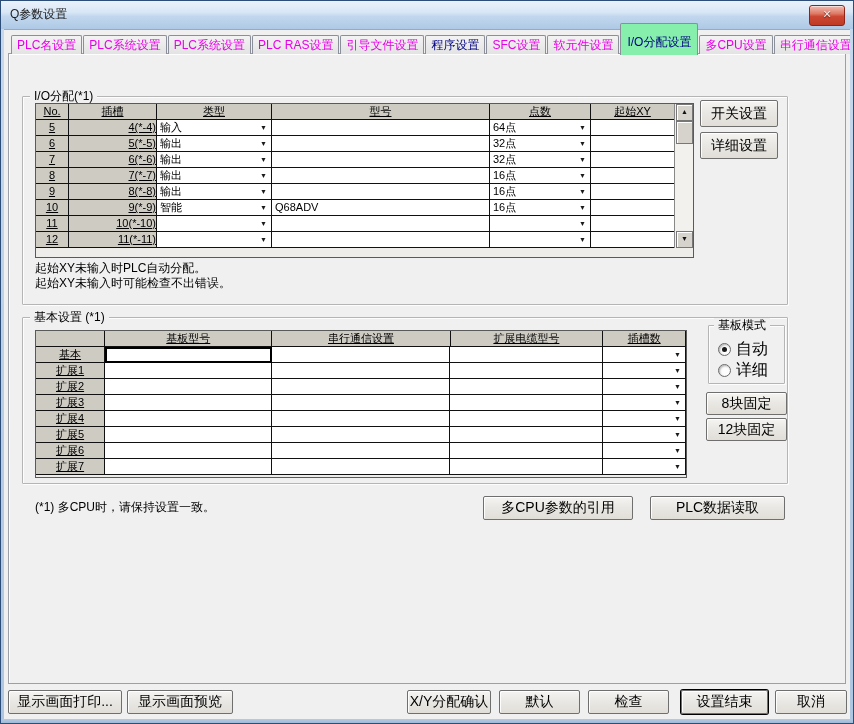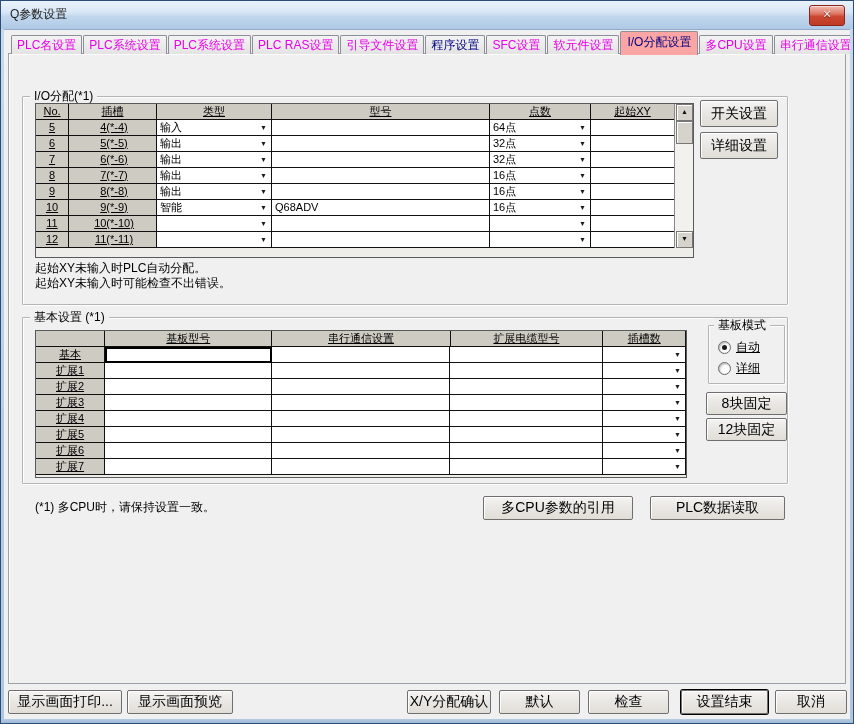--- a/index.html
+++ b/index.html
@@ -33,42 +33,42 @@
   
   .tabs{position:absolute;left:11px;top:33px;height:21px;display:flex;align-items:flex-end;z-index:5;}
   .tab{
     height:13px;padding:3px 5px 2px;margin-right:1px;
     border:1px solid #8a8f99;border-bottom:none;border-radius:2px 2px 0 0;
     background:linear-gradient(180deg,#f3f3f3,#e3e3e3);
     color:#e800e8;font-size:12px;line-height:13px;white-space:nowrap;cursor:pointer;
   }
   .tab.navy{color:#000080;}
   .tab.active{
-    height:16px;padding:4px 6px 3px;margin-bottom:-1px;
-    background:#fca5a5;color:#000080;z-index:6;position:relative;
+    height:16px;padding:12px 6px 3px;margin-bottom:-1px;
+    background:#86efac;color:#000080;z-index:6;position:relative;
   }
   
   .tabpage{
     position:absolute;left:8px;top:53px;width:836px;height:629px;
     background:#f0f0f0;border:1px solid #9a9fa8;
     box-shadow:inset 1px 1px 0 #fdfdfd;
   }
   
   .groupbox{
     position:absolute;border:1px solid #b5b5b5;border-radius:1px;
     box-shadow:1px 1px 0 #fdfdfd, inset 1px 1px 0 #fdfdfd;
   }
   .grouplabel{position:absolute;background:#f0f0f0;padding:0 4px;font-size:12px;line-height:14px;z-index:4;}
   
   .grid{position:absolute;background:#efede9;border:1px solid #5a5a5a;overflow:hidden;}
   .grow{display:flex;height:16px;}
   .cell{box-sizing:border-box;height:16px;border-right:1px solid #111;border-bottom:1px solid #111;
         font-size:11px;line-height:14px;overflow:hidden;white-space:nowrap;}
   .cell.g{background:#cecbc3;text-align:center;text-decoration:underline;}
-  .cell.g.lft{text-align:center;padding-left:3px;}
+  .cell.g.lft{text-align:right;padding-left:3px;}
   .cell.w{background:#fff;padding-left:3px;position:relative;}
   .cell.focus{outline:2px solid #000;outline-offset:-2px;}
   .arr{
     position:absolute;right:1px;top:1px;width:13px;height:13px;
     font-size:7px;line-height:13px;text-align:center;color:#1a1a1a;cursor:pointer;
   }
   
   .c0{width:33px;} .c1{width:88px;} .c2{width:115px;} .c3{width:218px;} .c4{width:101px;} .c5{width:84px;border-right:1px solid #111;}
   
   .b0{width:71px;} .b1{width:172px;} .b2{width:183px;} .b3{width:157px;} .b4{width:85px;}
@@ -90,21 +90,21 @@
     white-space:nowrap;
   }
   .btn.default{box-shadow:0 0 0 1px #000, inset 1px 1px 0 rgba(255,255,255,.9);}
   
   .note{position:absolute;font-size:12px;line-height:15px;color:#000;}
   
   .radiorow{position:absolute;display:flex;align-items:center;gap:5px;cursor:pointer;}
   .radio{width:11px;height:11px;border-radius:50%;background:#fdfdfd;border:1px solid #6a6a6a;
          box-shadow:inset 1px 1px 2px rgba(0,0,0,.3);position:relative;}
   .radio.sel::after{content:"";position:absolute;left:3px;top:3px;width:5px;height:5px;border-radius:50%;background:#1a1a1a;}
-  .rlabel{font-size:12px;text-decoration:underline;}
+  .rlabel{font-size:16px;}
 </style>
 </head>
 <body>
 
 <div class="titlebar">
   <div class="title-text">Q参数设置</div>
   <div class="close-btn"><span>✕</span></div>
 </div>
 
 <div class="tabs">

